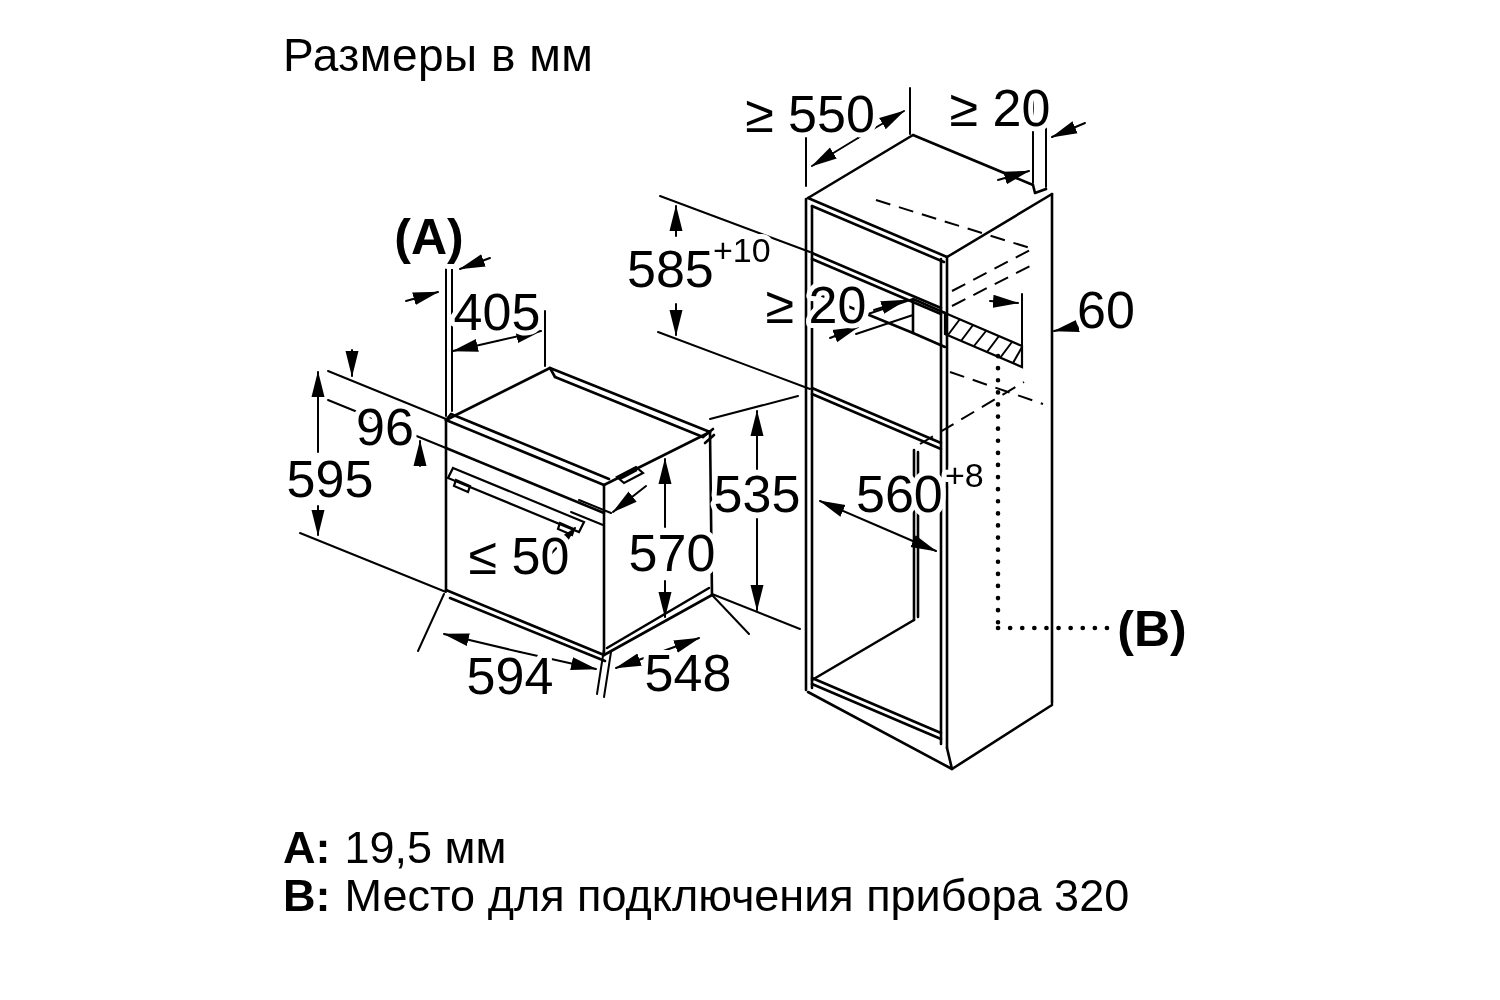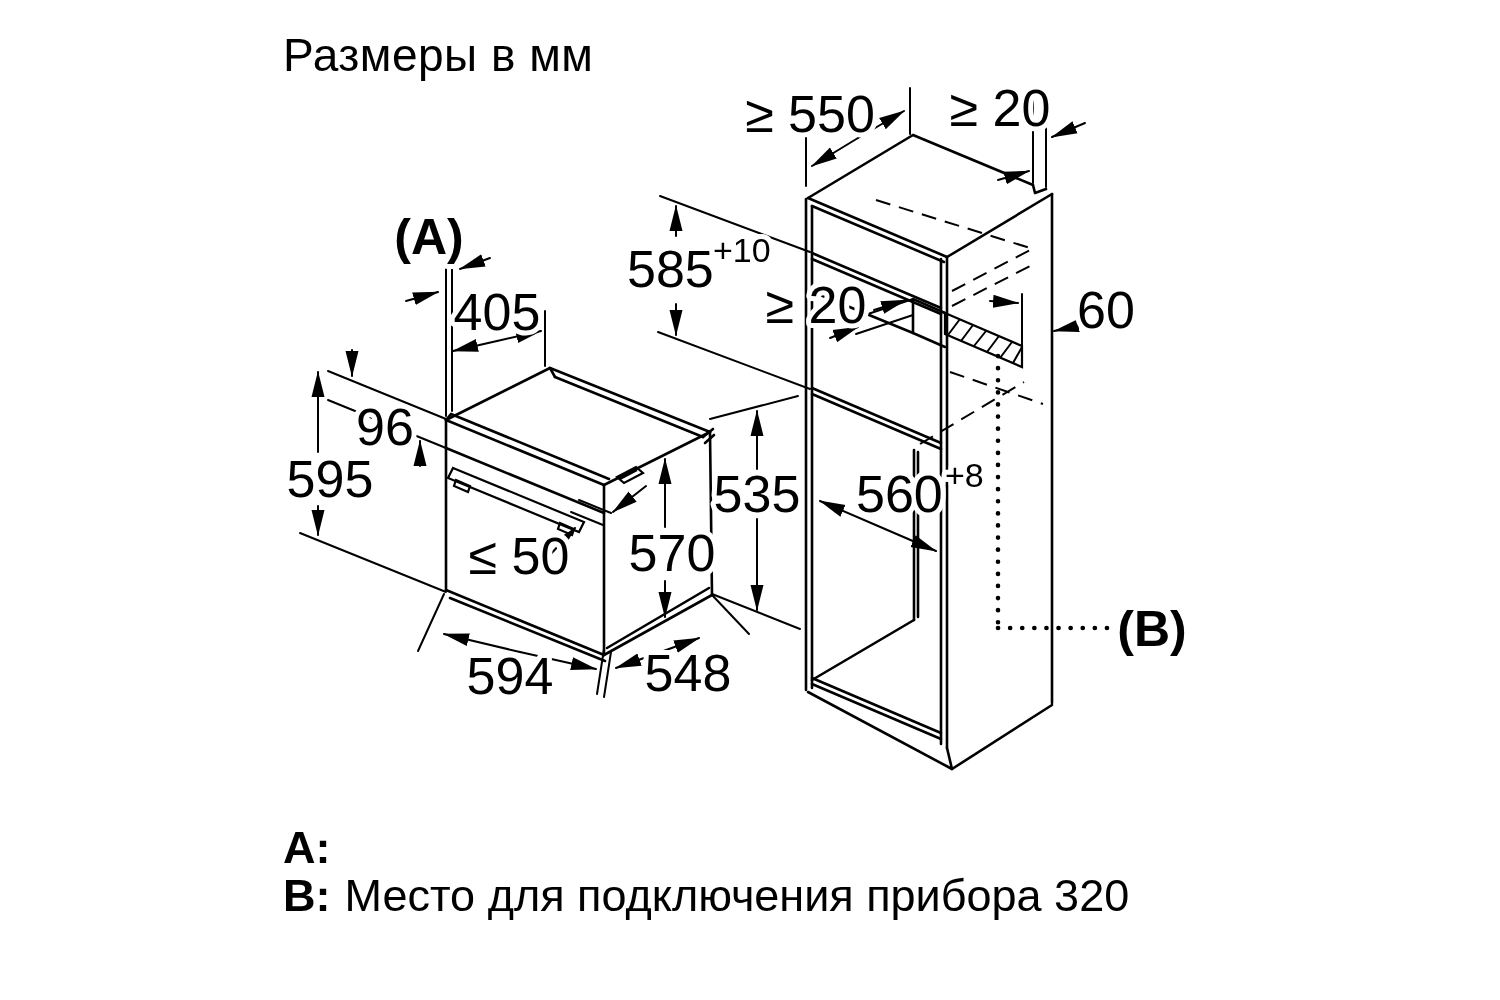--- a/index.html
+++ b/index.html
@@ -187,20 +187,21 @@
         <text x="856" y="512">560</text>
         <text class="sup" x="945" y="487">+8</text>
       </g>
       <text class="bold" x="1152" y="646" text-anchor="middle">(B)</text>
     </g>
   </svg>
 
   <div class="legend">
     <div class="lrow">
       <span class="lkey">A:</span>
+      <span>19,5 мм</span>
     </div>
     <div class="lrow">
       <span class="lkey">B:</span>
       <span>
         <div>Место для подключения прибора 320</div>
       </span>
     </div>
   </div>
 
 </div>

